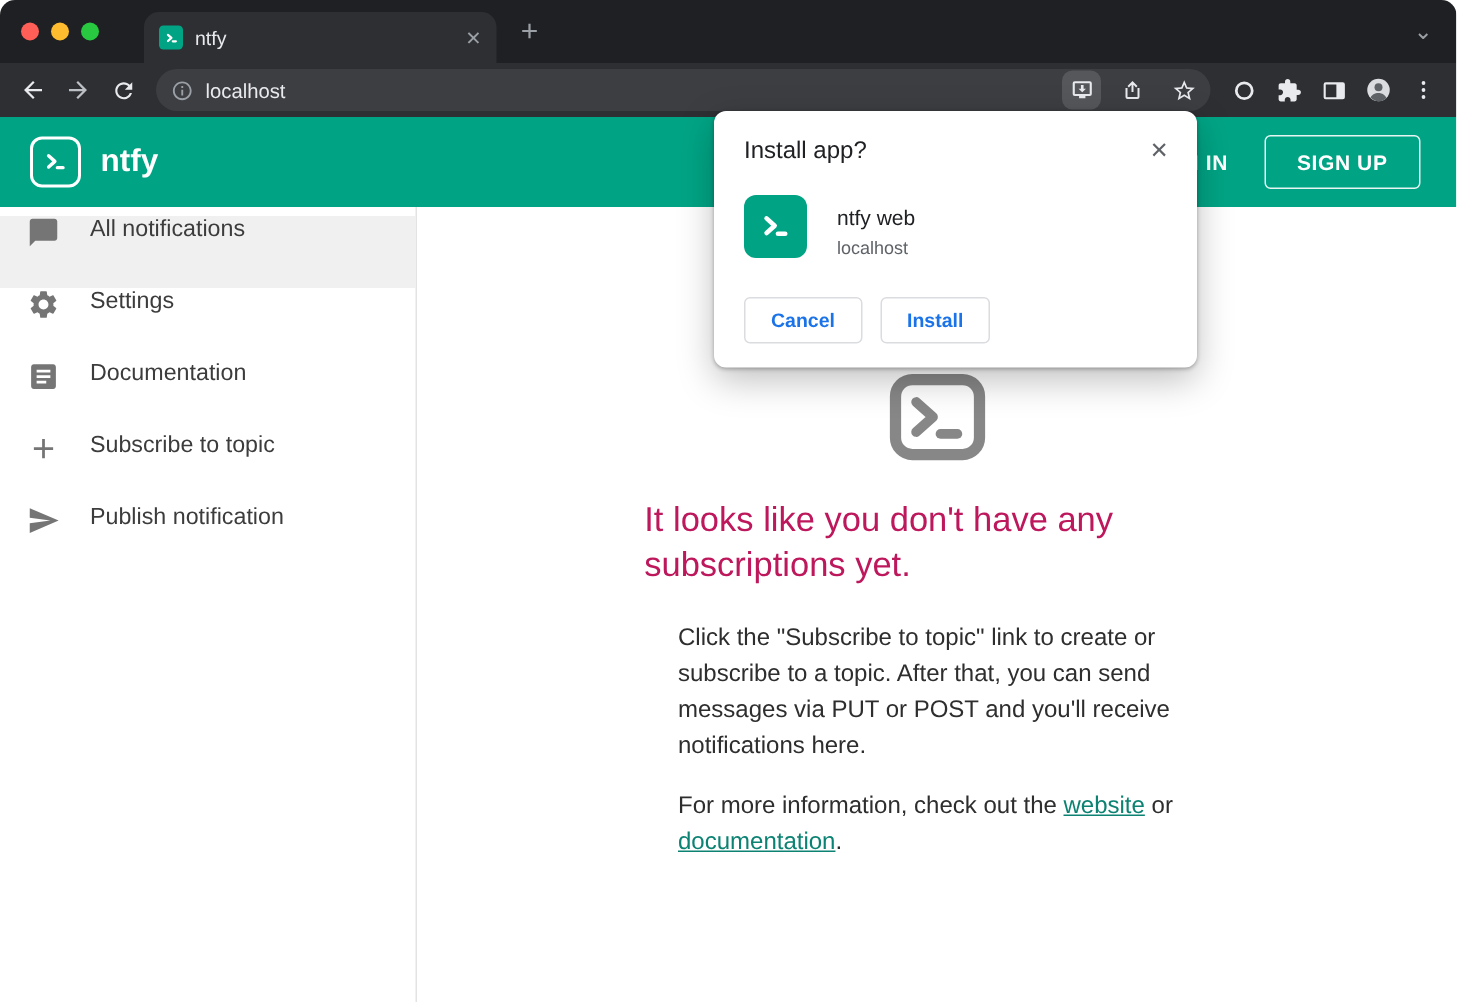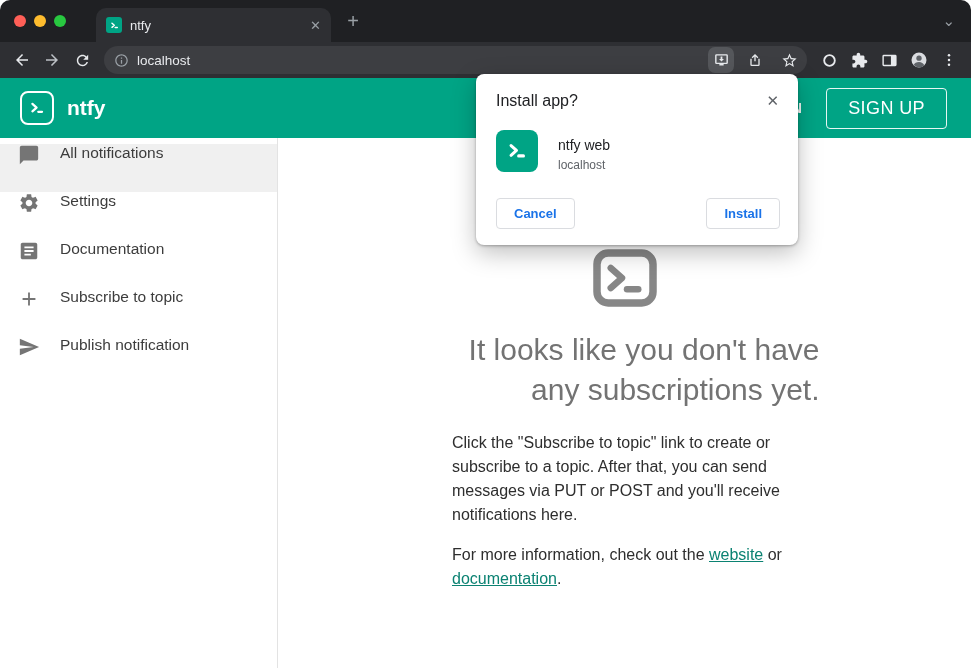--- a/index.html
+++ b/index.html
@@ -28,46 +28,46 @@
   .obtn{width:26px;height:26px;border-radius:7px;display:flex;align-items:center;justify-content:center;flex:none}
   .obtn.active{background:#55575b}
 
   
   .app{flex:1;display:flex;flex-direction:column;position:relative;min-height:0}
   .app-header{height:60px;background:var(--teal);display:flex;align-items:center;padding:0 24px 0 20px;flex:none}
   .logo{width:34px;height:34px;border:2.5px solid #fff;border-radius:8px;display:flex;align-items:center;justify-content:center;flex:none}
   .brand{color:#fff;font-size:21px;font-weight:bold;margin-left:13px}
   .header-spacer{flex:1}
   .signin{color:#fff;font-size:14px;font-weight:bold;letter-spacing:.4px;padding:8px 10px;cursor:pointer}
-  .signup{color:#fff;font-size:18px;font-weight:normal;letter-spacing:.4px;padding:9px 21px;border:1px solid rgba(255,255,255,.9);border-radius:4px;margin-left:14px;cursor:pointer}
+  .signup{color:#fff;font-size:14px;font-weight:bold;letter-spacing:.4px;padding:9px 21px;border:1px solid rgba(255,255,255,.9);border-radius:4px;margin-left:14px;cursor:pointer}
 
   .app-body{flex:1;display:flex;min-height:0}
   .sidebar{width:278px;border-right:1px solid #e3e3e3;padding-top:6px;flex:none;background:#fff}
   .side-item{height:48px;display:flex;align-items:flex-start;gap:20px;padding:0 16px 0 18px;font-size:15.5px;color:#3c3c3c;cursor:pointer}
   .side-item.selected{background:#f0f0f0}
   .side-item svg{flex:none}
 
   .content{flex:1;display:flex;flex-direction:column;align-items:center;padding-top:110px;overflow:hidden}
   .empty-icon{color:#878787}
-  .empty-heading{margin-top:18px;font-size:30px;font-weight:400;color:#737373;text-align:right;max-width:390px;line-height:1.32}
+  .empty-heading{margin-top:18px;font-size:23px;font-weight:400;color:#be185d;text-align:left;max-width:390px;line-height:1.32}
   .empty-text{width:345px;margin-top:22px;font-size:16px;color:#2e2e2e;line-height:1.5}
   .empty-text p + p{margin-top:16px}
   .empty-text a{color:#0b8272;text-decoration:underline;cursor:pointer}
 
   
   .dialog{position:absolute;left:476px;top:74px;width:322px;background:#fff;border-radius:8px;
           box-shadow:0 1px 3px rgba(0,0,0,.3),0 8px 24px rgba(0,0,0,.25);z-index:20;padding:18px 16px 16px 20px}
   .dialog-title-row{display:flex;align-items:flex-start}
   .dialog-title{font-size:16px;color:#202124;flex:1}
   .dialog-close{color:#5f6368;font-size:15px;line-height:1;padding:1px 3px;cursor:pointer}
   .dialog-app{display:flex;gap:20px;margin-top:20px;align-items:flex-end}
   .dialog-appicon{width:42px;height:42px;border-radius:8px;background:var(--teal);display:flex;align-items:center;justify-content:center;flex:none}
   .dialog-appname{font-size:14px;color:#202124;margin-top:3px}
   .dialog-apporigin{font-size:12px;color:#5f6368;margin-top:5px}
-  .dialog-actions{display:flex;justify-content:space-between;margin-top:26px;padding-right:2px}
+  .dialog-actions{display:flex;justify-content:flex-start;gap:12px;margin-top:26px;padding-right:2px}
   .dialog-btn{font-family:inherit;font-size:13px;font-weight:bold;color:var(--blue);background:#fff;border:1px solid #dadce0;border-radius:4px;padding:7px 17px;cursor:pointer}
 </style>
 </head>
 <body>
 
 <div class="window">
 
   <div class="tabstrip">
     <div class="traffic">
       <span class="light-red"></span>

